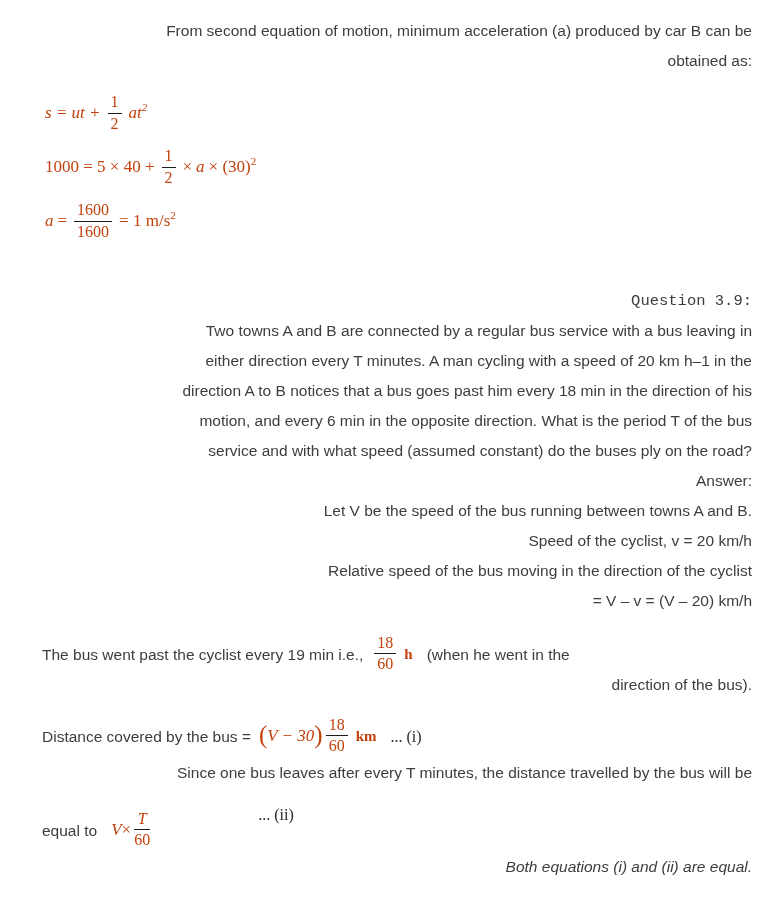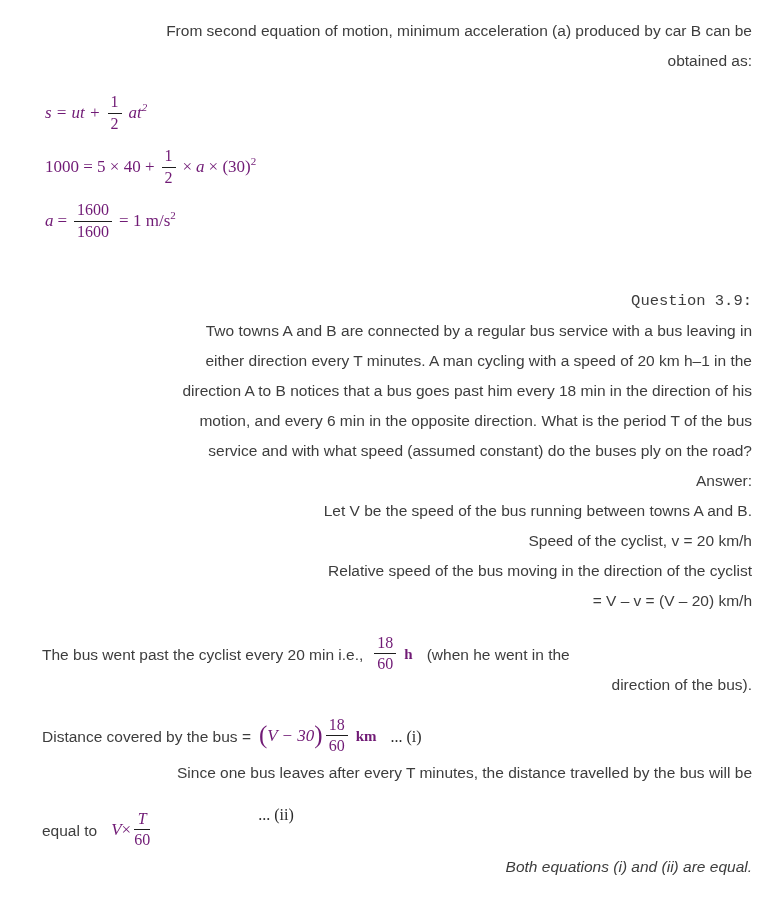--- a/index.html
+++ b/index.html
@@ -17,21 +17,21 @@
   p.txt {
     line-height: 30px;
     white-space: pre-line;
     max-width: 762px;
     text-align: right;
   }
 
   
   .math {
     font-family: "Liberation Serif", "DejaVu Serif", serif;
-    color: #701a75;
+    color: #c2410c;
     font-size: 17px;
   }
   .var { font-style: italic; }
   .frac {
     display: inline-flex;
     flex-direction: column;
     text-align: center;
     vertical-align: middle;
     font-size: 16px;
     line-height: 1.15;
@@ -127,21 +127,21 @@
 direction A to B notices that a bus goes past him every 18 min in the direction of his
 motion, and every 6 min in the opposite direction. What is the period T of the bus
 service and with what speed (assumed constant) do the buses ply on the road?</p>
   <p class="txt">Answer:</p>
   <p class="txt">Let V be the speed of the bus running between towns A and B.</p>
   <p class="txt">Speed of the cyclist, v = 20 km/h</p>
   <p class="txt">Relative speed of the bus moving in the direction of the cyclist</p>
   <p class="txt">= V – v = (V – 20) km/h</p>
 
   <div class="mixrow" id="buspast-row">
-    <span>The bus went past the cyclist every 20 min i.e.,</span>
+    <span>The bus went past the cyclist every 19 min i.e.,</span>
     <span class="imath math gap-s">
       <span class="frac">
         <span class="fnum">18</span>
         <span class="fden">60</span>
       </span>
       <span class="unit">h</span>
     </span>
     <span class="gap-m">(when he went in the</span>
   </div>
   <p class="txt">direction of the bus).</p>

